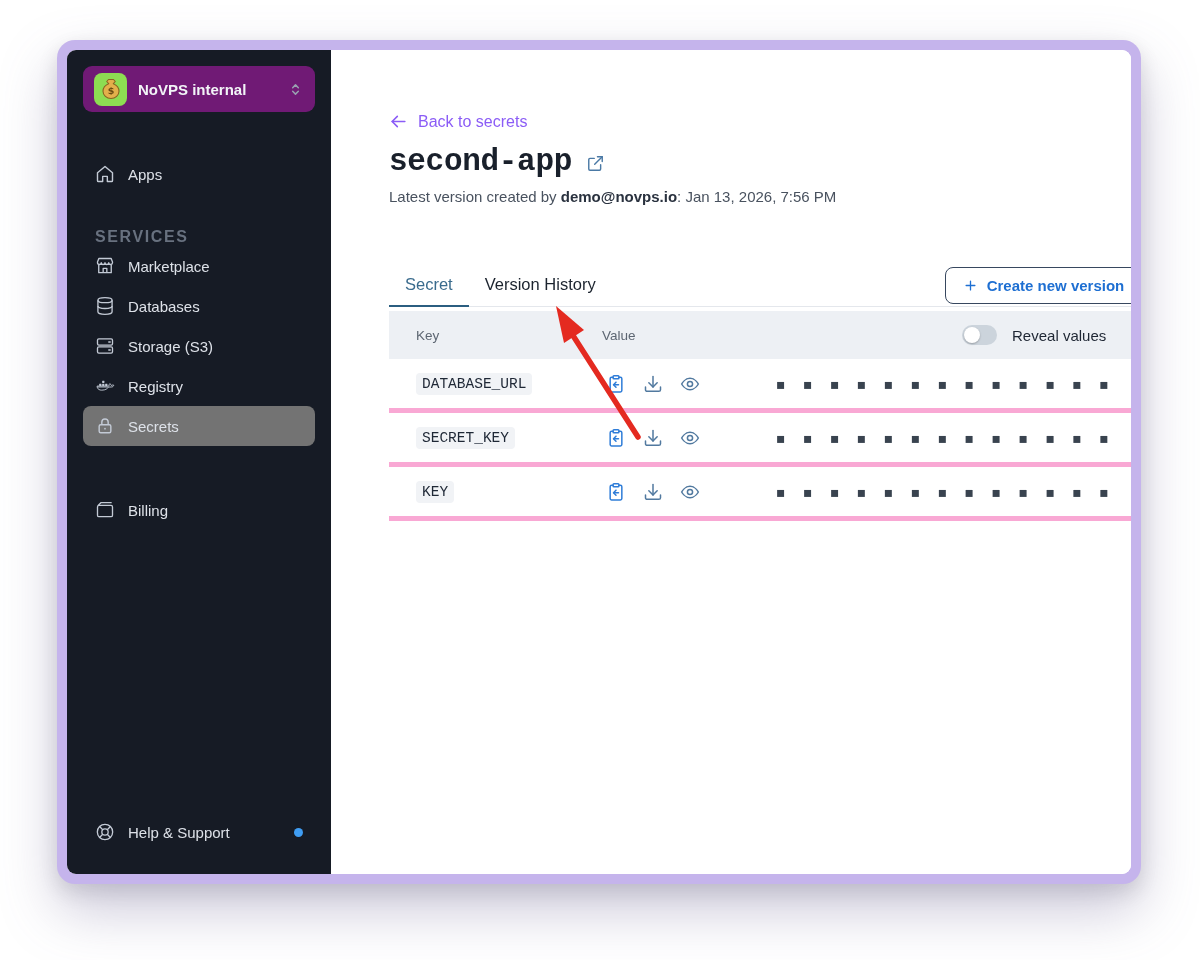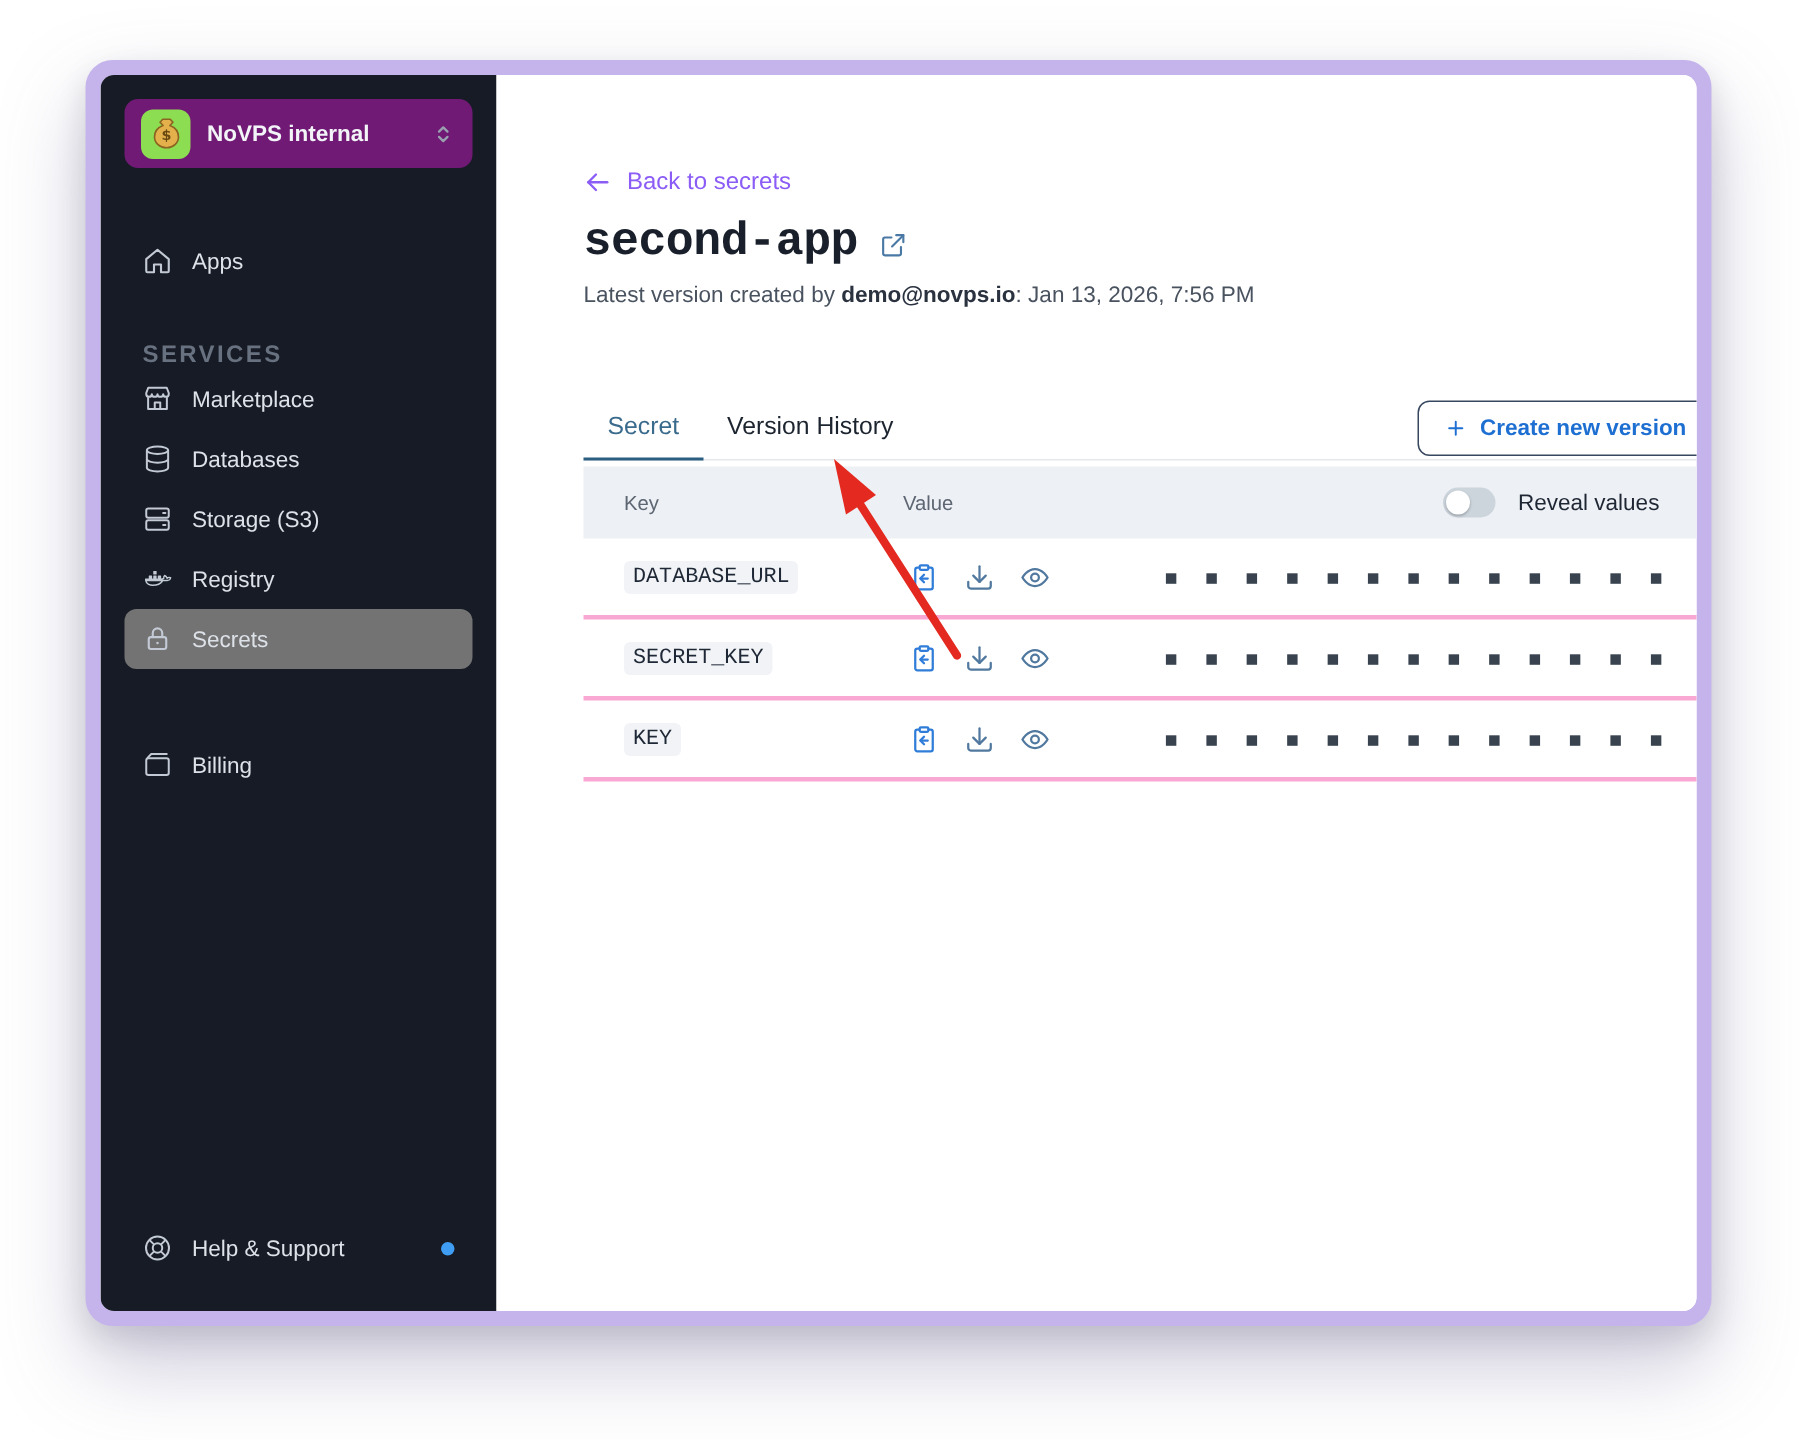--- a/index.html
+++ b/index.html
@@ -54,21 +54,21 @@
   .thead{height:48px;background:#edf0f4;display:flex;align-items:center;padding:0 36px 0 27px;
     font-size:13.5px;color:#5d6672;}
   .col-key{width:186px;flex:0 0 186px;}
   .col-value{flex:1;}
   .reveal-group{display:flex;align-items:center;gap:15px;}
   .reveal-label{font-size:15px;color:#1e2633;}
   .toggle{width:35px;height:20px;border-radius:10px;background:#ccd4dc;position:relative;cursor:pointer;}
   .toggle .knob{position:absolute;left:2px;top:2px;width:16px;height:16px;border-radius:50%;
     background:#ffffff;box-shadow:0 1px 2px rgba(0,0,0,.25);}
 
-  .trow{height:54px;display:flex;align-items:center;border-bottom:3px solid #f9a8d4;padding:0 27px;justify-content:space-between;}
+  .trow{height:54px;display:flex;align-items:center;border-bottom:5px solid #f9a8d4;padding:0 27px;justify-content:space-between;}
   .key-badge{display:inline-block;font-family:"Liberation Mono","DejaVu Sans Mono",monospace;
     font-size:14.5px;color:#1f2836;background:#f1f3f6;padding:3px 6px;border-radius:4px;}
   .row-icons{width:112px;flex:0 0 112px;display:flex;align-items:center;gap:17px;margin-left:4px;}
   .icon-btn{cursor:pointer;display:inline-flex;}
   .icon-copy{color:#2f7dd8;}
   .icon-muted{color:#51799f;}
   .masked{margin-left:58px;font-size:14px;letter-spacing:6.5px;color:#39434f;
     font-family:"DejaVu Sans",sans-serif;white-space:nowrap;}
 
   .arrow-overlay{position:absolute;inset:0;width:1200px;height:960px;pointer-events:none;z-index:50;}

